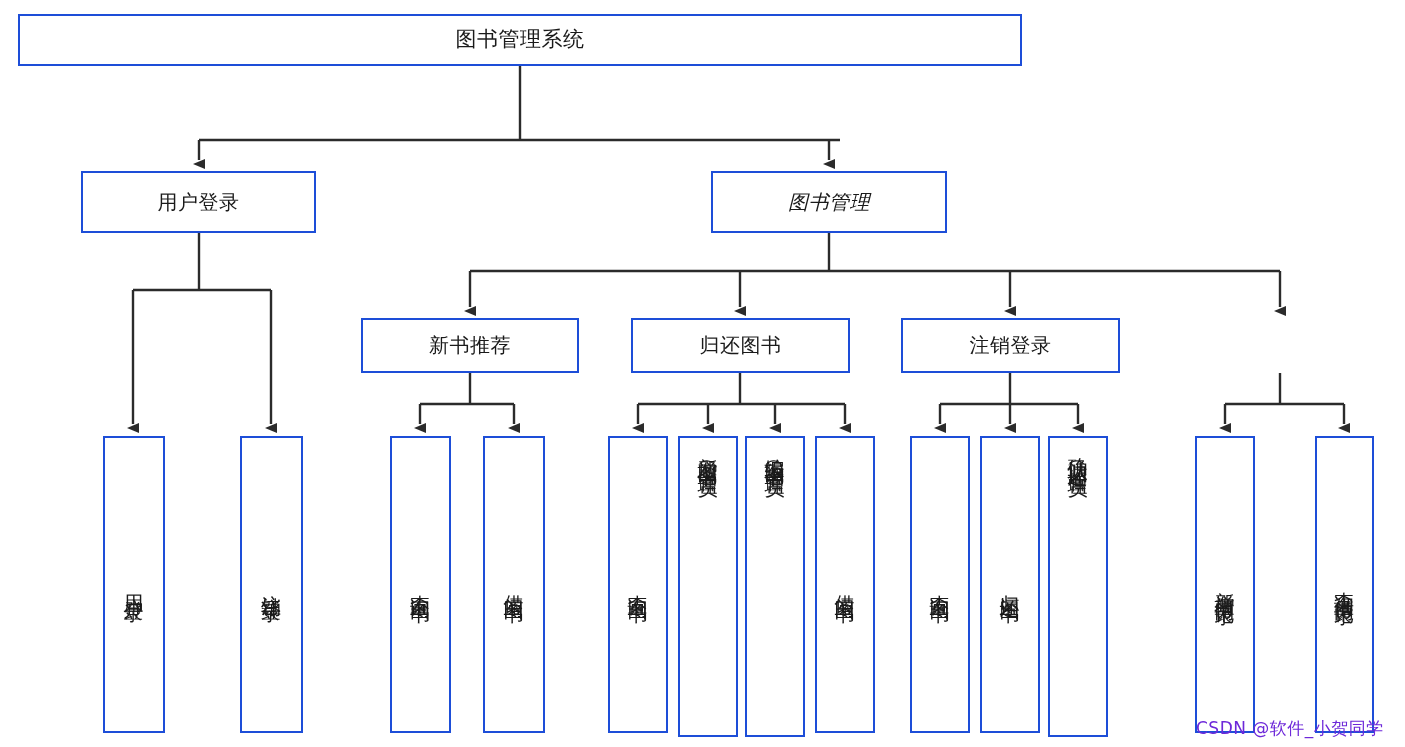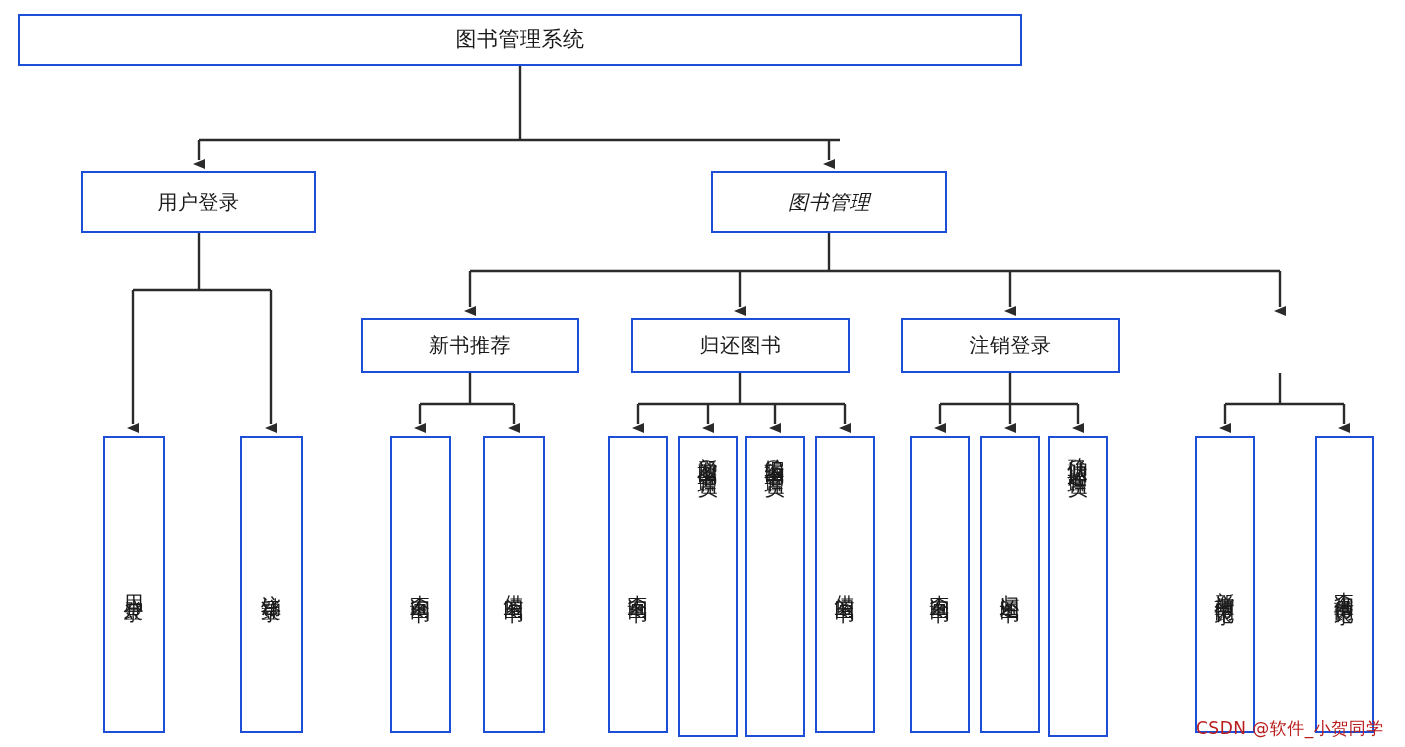--- a/index.html
+++ b/index.html
@@ -186,15 +186,15 @@
   <div class="node leaf" id="n-lf-10" style="left: 1048px; top: 436px; width: 60px; height: 301px;">
     <span class="node-label">确认归还（管理员）</span>
   </div>
   <div class="node leaf centered" id="n-lf-11" style="left: 1195px; top: 436px; width: 60px; height: 297px;">
     <span class="node-label">新增借阅记录</span>
   </div>
   <div class="node leaf centered" id="n-lf-12" style="left: 1315px; top: 436px; width: 59px; height: 297px;">
     <span class="node-label">查询借阅记录</span>
   </div>
 
-  <div class="watermark" id="wm" style="left: 1196px; top: 717px; color: #b91c1c;">CSDN @软件_小贺同学</div>
+  <div class="watermark" id="wm" style="left: 1196px; top: 717px; color: #6d28d9;">CSDN @软件_小贺同学</div>
 
 </div>
 
 </body></html>

